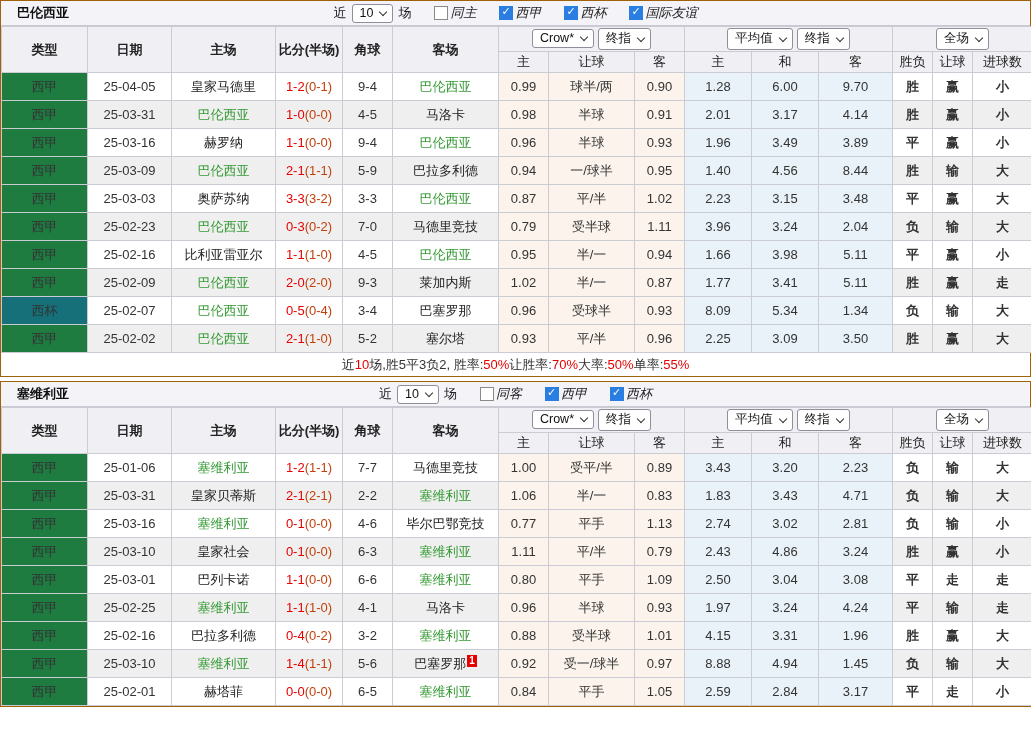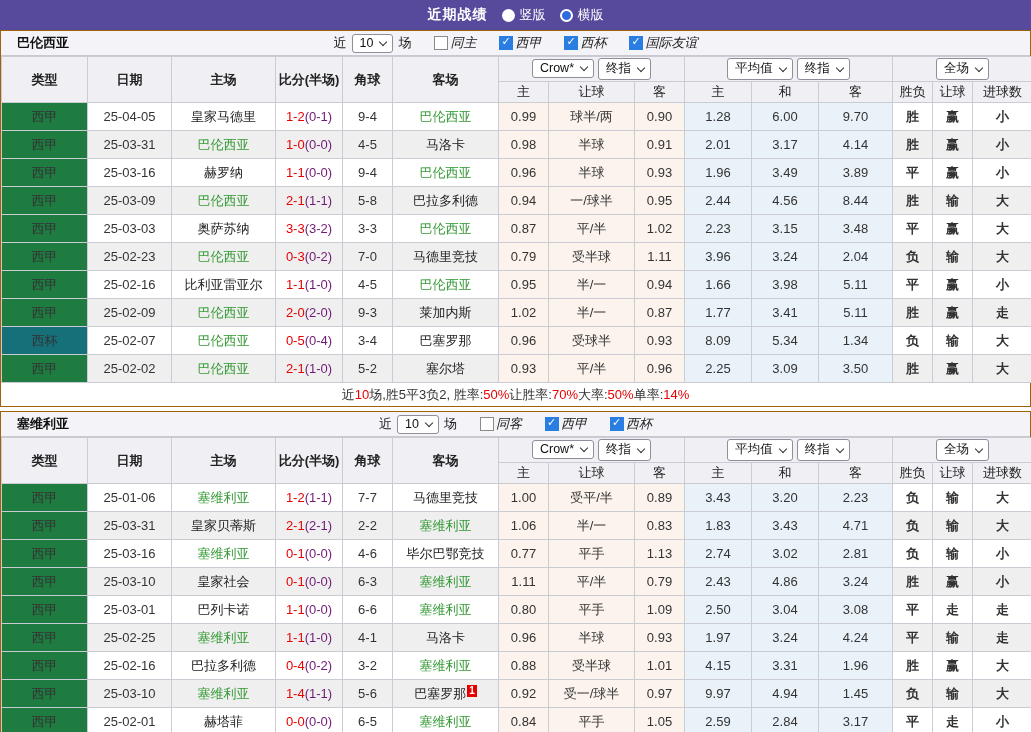--- a/index.html
+++ b/index.html
@@ -44,48 +44,35 @@
   .grid tbody td{height:25px;font-size:13px;color:#333;background:#fff;}
   .grid tbody tr:nth-child(even) td:not(.cream):not(.blue):not(.type){background:#EFEFEF;}
   td.cream{background:#FBF3EC !important;}
   td.blue{background:#E9F2F8 !important;}
   td.type{color:#fff;font-size:13px;}
   td.type.liga{background:#1E7C41;}
   td.type.cup{background:#15707A;}
   .focus{color:#339933;cursor:pointer;}
   .team-link{color:#222;cursor:pointer;}
   .ft{color:#E60000;}
-  .half{color:#701a75;}
+  .half{color:#c2410c;}
   .redcard{display:inline-block;background:#E60000;color:#fff;font-size:10px;line-height:12px;padding:0 2px;
            vertical-align:top;margin-left:1px;font-weight:bold;}
   td.res{font-weight:bold;}
   .cr{color:#D10000;}
   .cg{color:#008000;}
   .cb{color:#3030C8;}
 
   .summary{height:23px;display:flex;align-items:center;justify-content:center;font-size:13px;color:#333;background:#fff;}
   .summary .sred{color:#E60000;}
 </style>
 </head>
 <body>
 
 <div class="page">
-  <div class="topbar">
-    <div class="topbar-center">
-      <span class="tb-title">近期战绩</span>
-      <span class="tb-radio">
-        <i class="rdot filled"></i>
-        <span>竖版</span>
-      </span>
-      <span class="tb-radio">
-        <i class="rdot ring"></i>
-        <span>横版</span>
-      </span>
-    </div>
-  </div>
 
   <div class="section">
       <div class="ctrl">
         <span class="team">巴伦西亚</span>
         <div class="ctrl-mid">
           <span>近</span>
           <span class="select">
             <span>10</span>
             <i class="chev"></i>
           </span>
@@ -215,26 +202,26 @@
             <td class="blue">3.89</td>
             <td class="res cg">平</td>
             <td class="res cr">赢</td>
             <td class="res cb">小</td>
           </tr>
           <tr>
             <td class="type liga">西甲</td>
             <td>25-03-09</td>
             <td><span class="focus">巴伦西亚</span></td>
             <td><span class="ft">2-1</span><span class="half">(1-1)</span></td>
-            <td>5-8</td>
+            <td>5-9</td>
             <td><span class="team-link">巴拉多利德</span></td>
             <td class="cream">0.94</td>
             <td class="cream">一/球半</td>
             <td class="cream">0.95</td>
-            <td class="blue">2.44</td>
+            <td class="blue">1.40</td>
             <td class="blue">4.56</td>
             <td class="blue">8.44</td>
             <td class="res cr">胜</td>
             <td class="res cb">输</td>
             <td class="res cr">大</td>
           </tr>
           <tr>
             <td class="type liga">西甲</td>
             <td>25-03-03</td>
             <td><span class="team-link">奥萨苏纳</span></td>
@@ -341,21 +328,21 @@
       <div class="summary">
         <span class="">近</span>
         <span class="sred">10</span>
         <span class="">场,胜5平3负2, 胜率:</span>
         <span class="sred">50%</span>
         <span class=""> 让胜率:</span>
         <span class="sred">70%</span>
         <span class=""> 大率:</span>
         <span class="sred">50%</span>
         <span class=""> 单率:</span>
-        <span class="sred">14%</span>
+        <span class="sred">55%</span>
       </div>
     </div>
   <div class="section">
       <div class="ctrl">
         <span class="team">塞维利亚</span>
         <div class="ctrl-mid">
           <span>近</span>
           <span class="select">
             <span>10</span>
             <i class="chev"></i>
@@ -555,21 +542,21 @@
           <tr>
             <td class="type liga">西甲</td>
             <td>25-03-10</td>
             <td><span class="focus">塞维利亚</span></td>
             <td><span class="ft">1-4</span><span class="half">(1-1)</span></td>
             <td>5-6</td>
             <td><span class="team-link">巴塞罗那</span><span class="redcard">1</span></td>
             <td class="cream">0.92</td>
             <td class="cream">受一/球半</td>
             <td class="cream">0.97</td>
-            <td class="blue">9.97</td>
+            <td class="blue">8.88</td>
             <td class="blue">4.94</td>
             <td class="blue">1.45</td>
             <td class="res cb">负</td>
             <td class="res cb">输</td>
             <td class="res cr">大</td>
           </tr>
           <tr>
             <td class="type liga">西甲</td>
             <td>25-02-01</td>
             <td><span class="team-link">赫塔菲</span></td>

